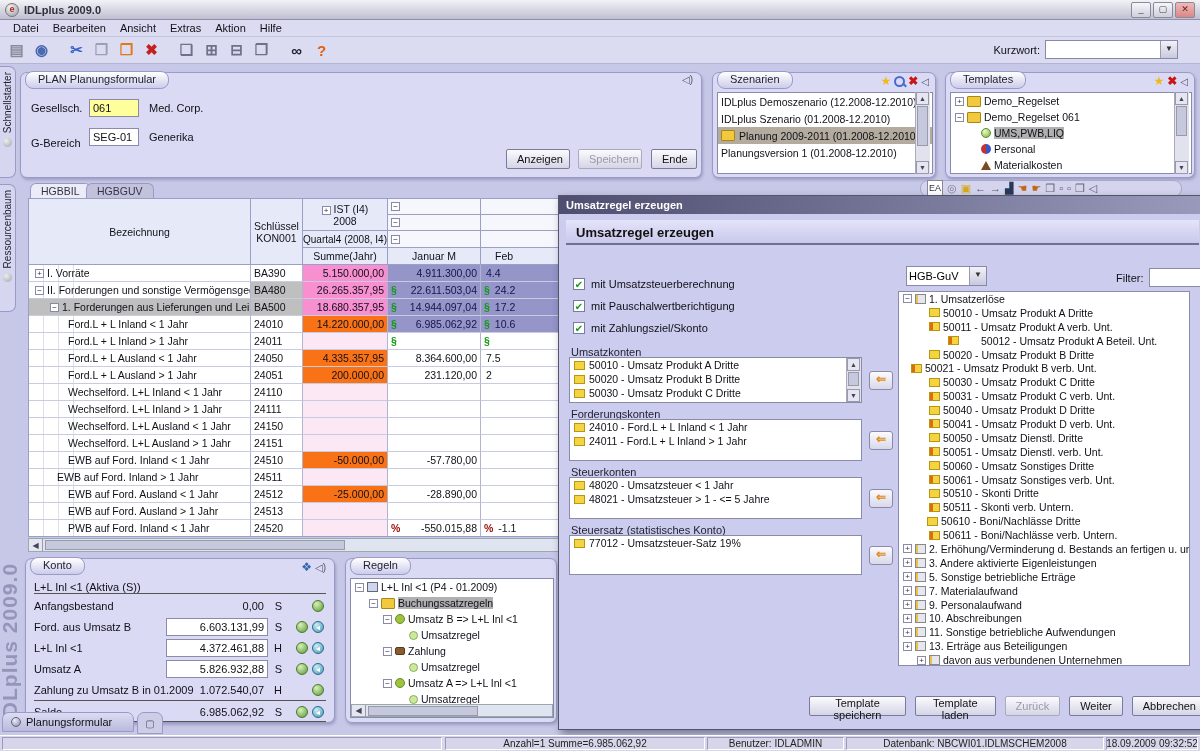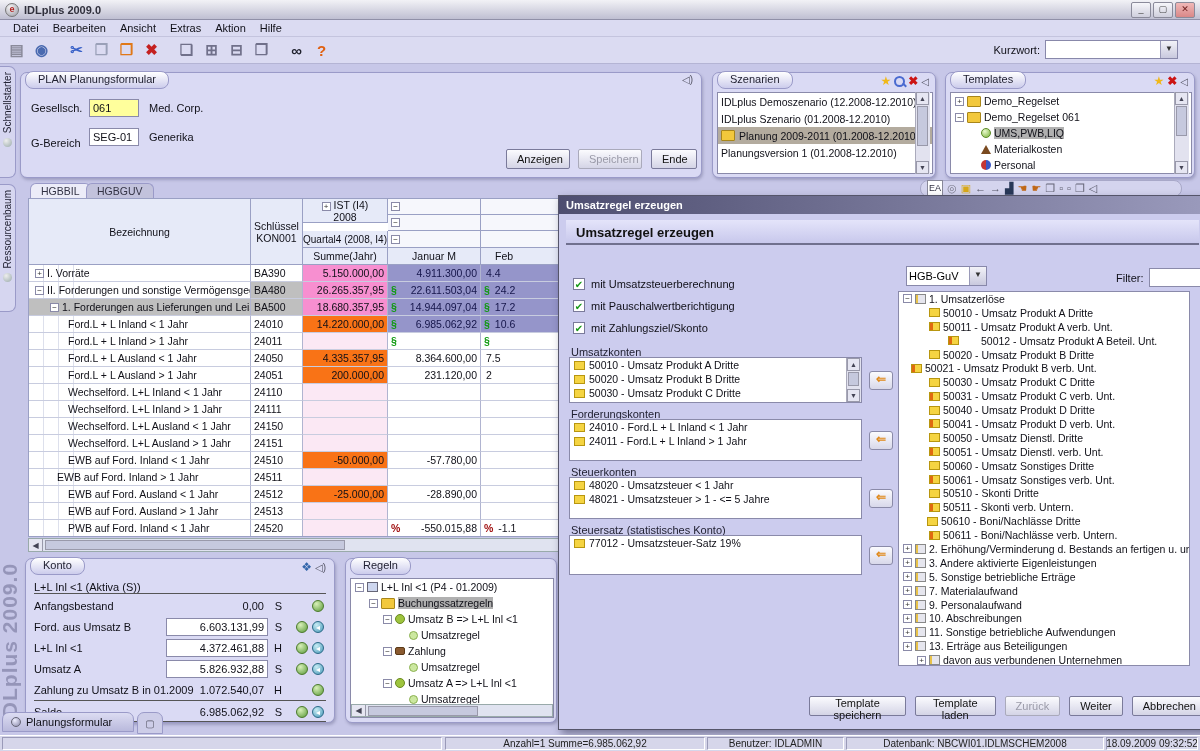--- a/index.html
+++ b/index.html
@@ -286,27 +286,27 @@
           <span class="ti ic-folder-icon"></span>
           <span>Demo_Regelset 061</span>
         </div>
         <div class="trow-x" style="padding-left: 18px;">
           <span class="exp-sp"></span>
           <span class="ti ic-sphere-green-icon"></span>
           <span class="lblsel">UMS,PWB,LIQ</span>
         </div>
         <div class="trow-x" style="padding-left: 18px;">
           <span class="exp-sp"></span>
+          <span class="ti ic-pie-red-blue-icon"></span>
+          <span>Personal</span>
+        </div>
+        <div class="trow-x" style="padding-left: 18px;">
+          <span class="exp-sp"></span>
           <span class="ti ic-cone-brown-icon"></span>
           <span>Materialkosten</span>
-        </div>
-        <div class="trow-x" style="padding-left: 18px;">
-          <span class="exp-sp"></span>
-          <span class="ti ic-pie-red-blue-icon"></span>
-          <span>Personal</span>
         </div>
         <div class="trow-x" style="padding-left: 18px;">
           <span class="exp-sp"></span>
         </div>
       </div>
     <div class="sbv" style="right:5px;top:19px;height:82px;position:absolute;">
       <span class="sb-btn" style="top:0;">▲</span>
       <span class="sb-thumb" style="top:14px;height:30px;"></span>
       <span class="sb-btn" style="bottom:0;">▼</span>
     </div>
@@ -331,21 +331,21 @@
   <span class="gtab active" style="left:30px;top:183px;">HGBBIL</span>
   <span class="gtab" style="left:86px;top:183px;">HGBGUV</span>
 
   <div id="grid">
     <div class="ghead">
       <div class="hc" style="left:0;top:0;width:222px;height:66px;">Bezeichnung</div>
       <div class="hc" style="left:222px;top:0;width:52px;height:66px;flex-direction:column;">
         <span>Schlüssel</span>
         <span>KON001</span>
       </div>
-      <div class="hc" style="left:274px;top:0;width:85px;height:24px;flex-direction:column;">
+      <div class="hc" style="left:274px;top:0;width:85px;height:32px;flex-direction:column;">
         <span><span class="exp" style="display:inline-block;">+</span>
         <span>IST (I4)</span></span>
         <span>2008</span>
       </div>
       <div class="hc" style="left:274px;top:32px;width:85px;height:17px;font-size:10px;">Quartal4 (2008, I4)</div>
       <div class="hc" style="left:274px;top:49px;width:85px;height:17px;">Summe(Jahr)</div>
       <div class="hc jhc" style="left:359px;top:0;width:93px;height:16px;">
           <span class="exp">−</span>
         </div>
       <div class="hc jhc" style="left:359px;top:16px;width:93px;height:16px;">

